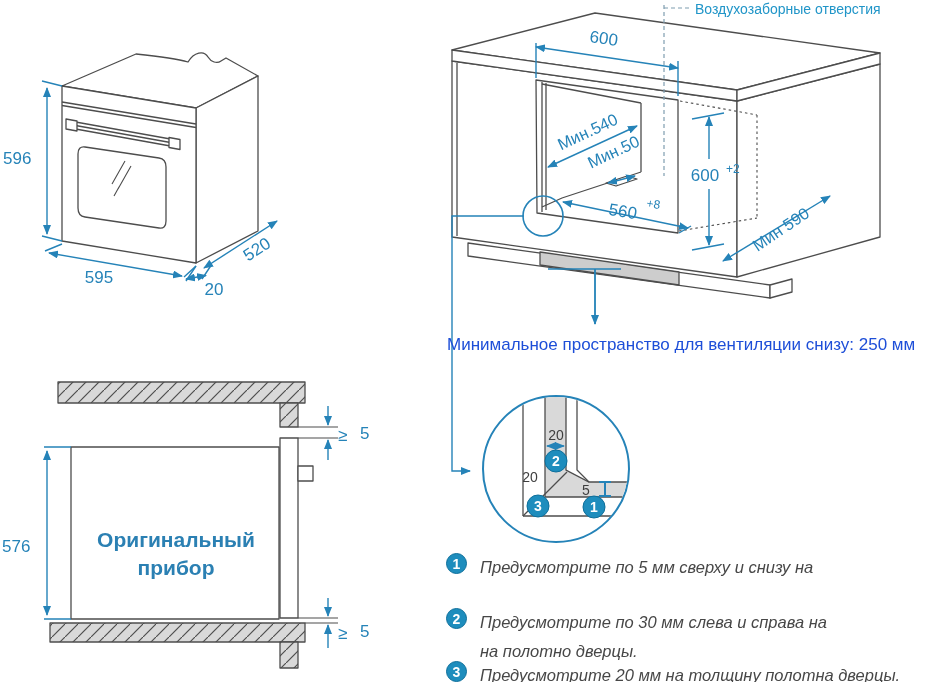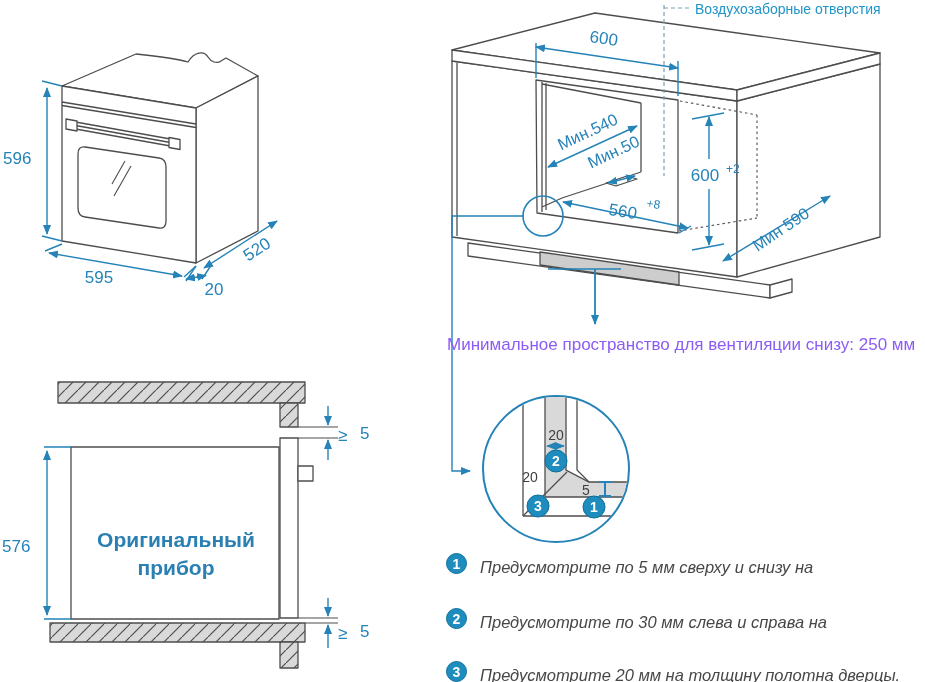--- a/index.html
+++ b/index.html
@@ -1,20 +1,20 @@
 <!DOCTYPE html>
 <html><head>
 <meta charset="utf-8">
 <style>
   html,body{margin:0;padding:0;background:#ffffff;}
   body{width:925px;height:682px;position:relative;overflow:hidden;
        font-family:"Liberation Sans",sans-serif;}
   .abs{position:absolute;}
   #air-label{left:695px;top:1px;color:#2095c8;font-size:14px;white-space:nowrap;}
-  #vent-caption{left:447px;top:335px;color:#8b5cf6;font-size:17px;white-space:nowrap;}
+  #vent-caption{left:447px;top:335px;color:#1d4ed8;font-size:17px;white-space:nowrap;}
   .note{position:absolute;left:446px;display:flex;gap:13px;align-items:flex-start;}
   .note-badge{width:21px;height:21px;border-radius:50%;background:#1e8dbd;
       border:1px solid #0e6f9b;color:#fff;font-size:14px;font-weight:bold;
       text-align:center;line-height:21px;flex:0 0 auto;box-sizing:border-box;}
   .note-text{color:#474747;font-size:16.5px;line-height:29px;white-space:nowrap;font-style:italic;}
   svg{position:absolute;left:0;top:0;}
   svg text{font-family:"Liberation Sans",sans-serif;}
   .dim{fill:#2583b8;font-size:17px;}
   .dimS{fill:#2583b8;font-size:16.5px;}
   .sup{fill:#2583b8;font-size:12px;}
@@ -168,20 +168,21 @@
 <div class="note" style="top:553px;">
   <div class="note-badge">1</div>
   <div class="note-text">
     <div>Предусмотрите по 5 мм сверху и снизу на</div>
   </div>
 </div>
 <div class="note" style="top:608px;">
   <div class="note-badge">2</div>
   <div class="note-text">
     <div>Предусмотрите по 30 мм слева и справа на</div>
+    <div>на полотно дверцы.</div>
   </div>
 </div>
 <div class="note" style="top:661px;">
   <div class="note-badge">3</div>
   <div class="note-text">
     <div>Предусмотрите 20 мм на толщину полотна дверцы.</div>
   </div>
 </div>
 
 </body></html>

